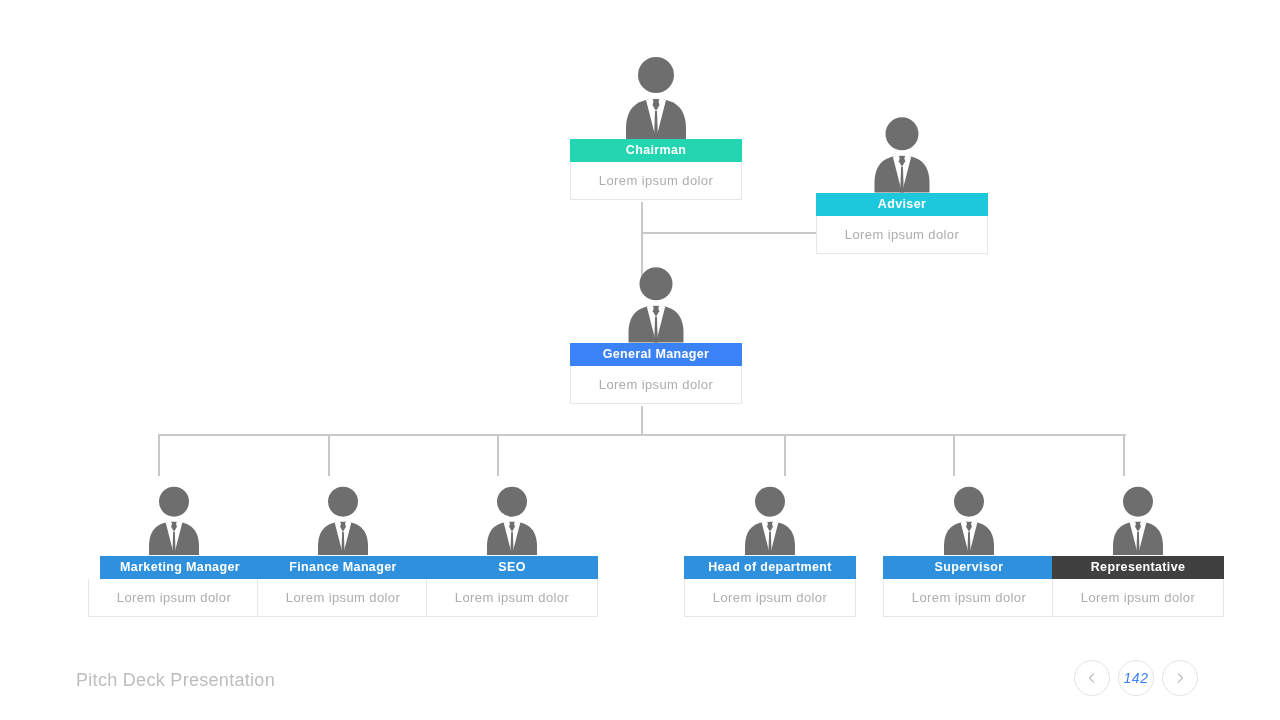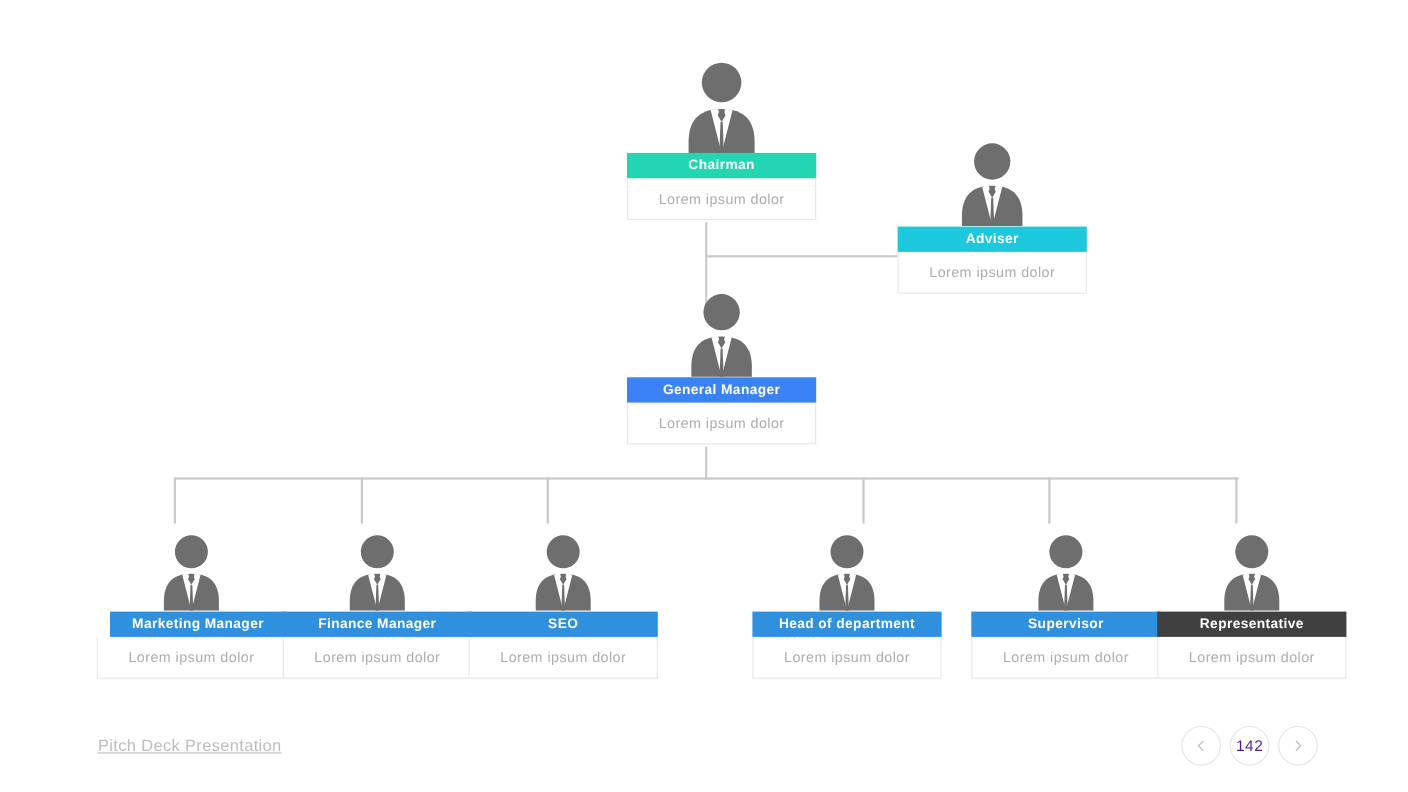--- a/index.html
+++ b/index.html
@@ -66,27 +66,26 @@
     letter-spacing: .4px;
     white-space: nowrap;
   }
 
   
   .person svg { display: block; }
 
   
   .footer-label {
     position: absolute;
-    left: 89px;
+    left: 76px;
     top: 670px;
-    font-size: 15px;
+    font-size: 18px;
     color: #bdbdbd;
     letter-spacing: .3px;
     white-space: nowrap;
-    text-decoration: underline;
   }
 
   .pager {
     position: absolute;
     right: 82px;
     top: 660px;
     display: flex;
     align-items: center;
     gap: 8px;
   }
@@ -98,22 +97,23 @@
     border: 1px solid #e4e4e4;
     display: flex;
     align-items: center;
     justify-content: center;
     color: #c2c2c2;
     background: #ffffff;
   }
 
   .pager-num {
     font-size: 14px;
-    color: #4c1d95;
+    color: #3b82f6;
     letter-spacing: .5px;
+    font-style: italic;
   }
 
   .pager-btn svg { display: block; }
 </style>
 </head>
 <body>
 
 <div id="slide">
 
   <div class="conn v" style="left:641px; top:202px; height:78px;"></div>
@@ -138,21 +138,21 @@
         <path d="M36 44 C14 44 6 56 6 74 L6 84 L66 84 L66 74 C66 56 58 44 36 44 Z" fill="#6e6e6e"></path>
         <path d="M26 45 L36 84 L46 45 L40 43 L36 52 L32 43 Z" fill="#ffffff"></path>
         <path d="M34 45 L38 45 L39.5 50 L36 56 L32.5 50 Z" fill="#6e6e6e"></path>
         <path d="M35 56 L37 56 L38 84 L34 84 Z" fill="#6e6e6e"></path>
       </svg>
     </div>
     <div class="node-header" style="background:#23d5b0;">Chairman</div>
     <div class="node-body">Lorem ipsum dolor</div>
   </div>
 
-  <div class="node" style="left:816px; top:206px;">
+  <div class="node" style="left:816px; top:193px;">
     <div class="person">
       <svg width="66" height="78" viewBox="0 0 72 84" aria-hidden="true">
         <circle cx="36" cy="20" r="18" fill="#6e6e6e"></circle>
         <path d="M36 44 C14 44 6 56 6 74 L6 84 L66 84 L66 74 C66 56 58 44 36 44 Z" fill="#6e6e6e"></path>
         <path d="M26 45 L36 84 L46 45 L40 43 L36 52 L32 43 Z" fill="#ffffff"></path>
         <path d="M34 45 L38 45 L39.5 50 L36 56 L32.5 50 Z" fill="#6e6e6e"></path>
         <path d="M35 56 L37 56 L38 84 L34 84 Z" fill="#6e6e6e"></path>
       </svg>
     </div>
     <div class="node-header" style="background:#1ec8dc;">Adviser</div>

